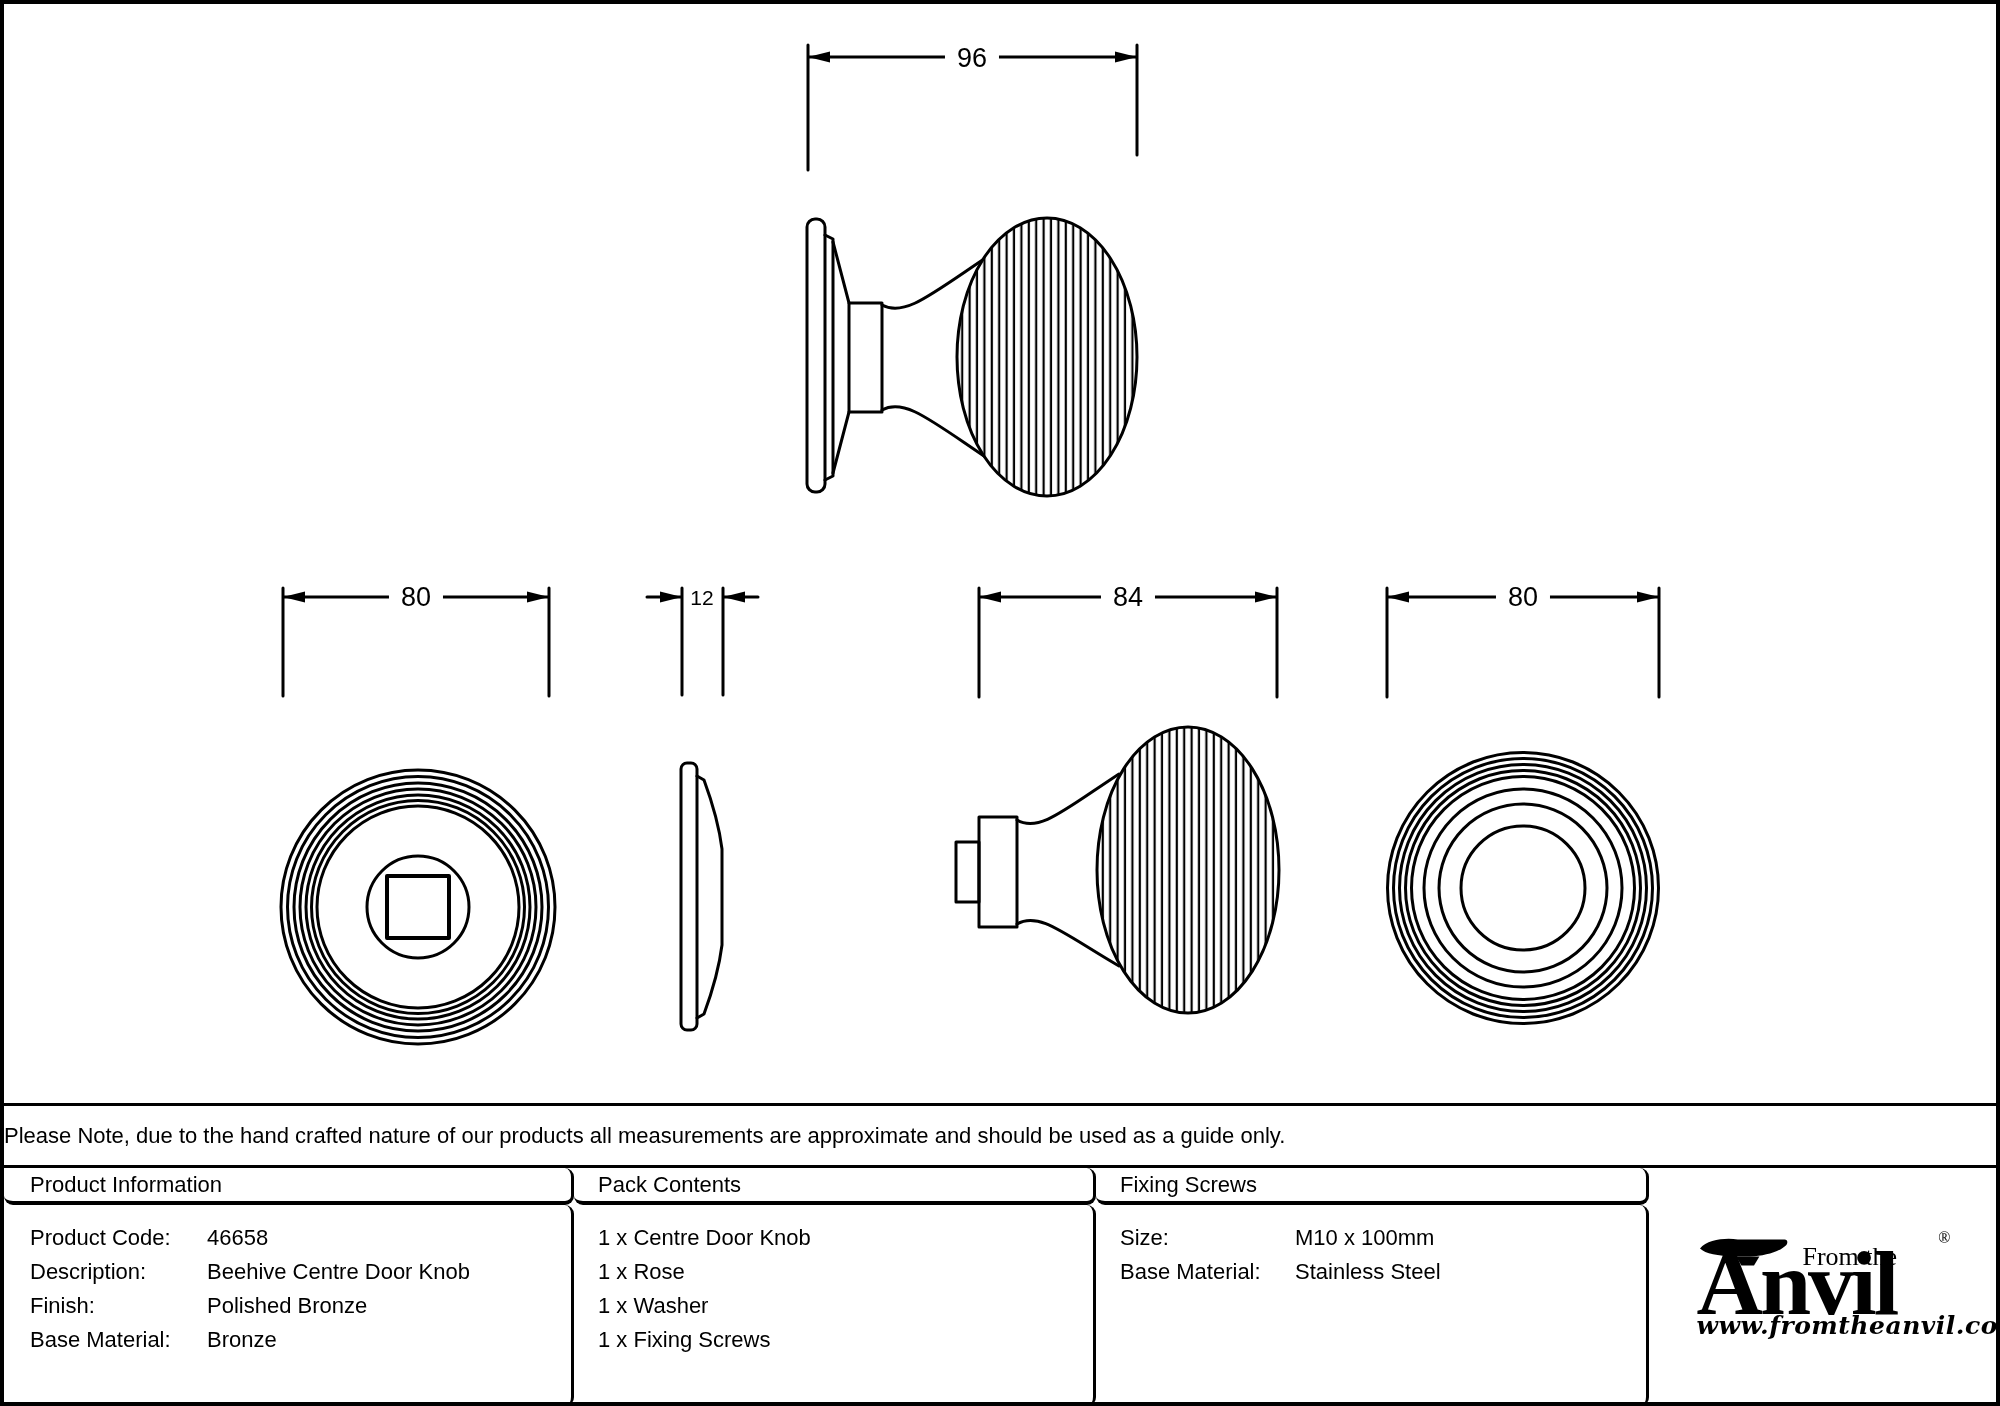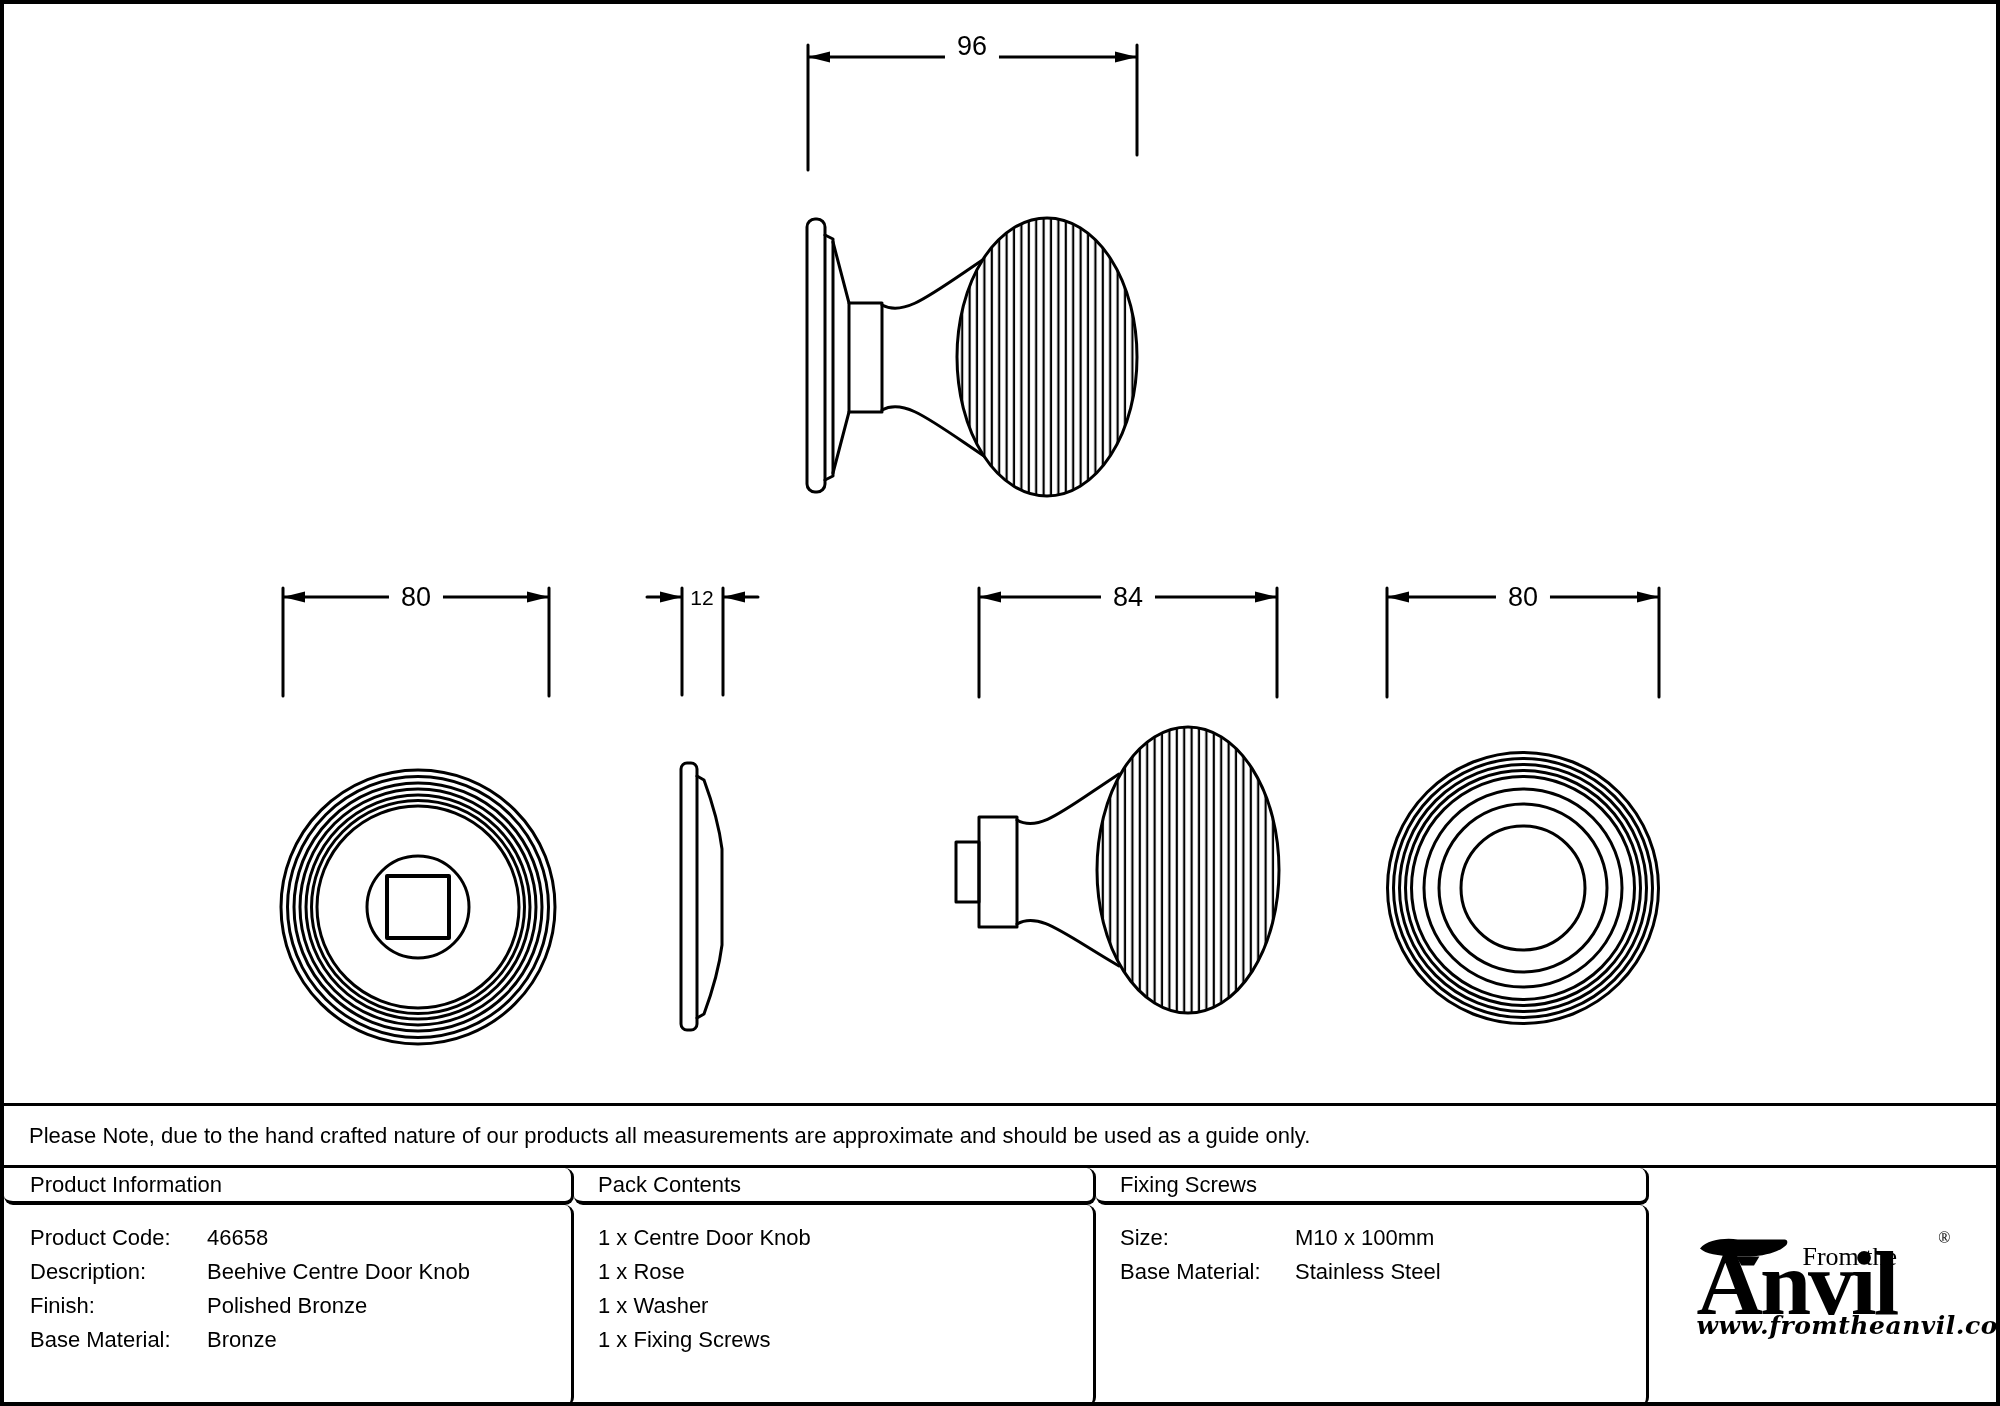--- a/index.html
+++ b/index.html
@@ -13,21 +13,21 @@
   .drawing-area svg{position:absolute;left:0;top:0;}
   .dim-label{
     position:absolute;transform:translate(-50%,-50%);
     background:#ffffff;padding:0 12px;font-size:27px;line-height:1;
     font-family:"Liberation Sans",sans-serif;white-space:nowrap;
   }
   .dim-label.small{font-size:21px;padding:0 4px;}
   
   .note-row{
     height:62px;border-top:3px solid #000;box-sizing:border-box;
-    display:flex;align-items:center;padding-left:25px;font-size:22px;
+    display:flex;align-items:center;font-size:22px;
   }
   
   .info-table{
     height:241px;border-top:3px solid #000;box-sizing:border-box;
     display:grid;grid-template-columns:570px 522px 553px 1fr;
     grid-template-rows:37px 1fr;
   }
   .cell{box-sizing:border-box;border-radius:9px;}
   .hdr{border-bottom:4px solid #000;display:flex;align-items:center;font-size:22px;}
   .c1{border-right:3px solid #000;padding-left:26px;}
@@ -128,21 +128,21 @@
         <polygon points="545,593 523,587.5 523,598.5"></polygon>
         <polygon points="678,593 656,587.5 656,598.5"></polygon>
         <polygon points="719,593 741,587.5 741,598.5"></polygon>
         <polygon points="975,593 997,587.5 997,598.5"></polygon>
         <polygon points="1273,593 1251,587.5 1251,598.5"></polygon>
         <polygon points="1383,593 1405,587.5 1405,598.5"></polygon>
         <polygon points="1655,593 1633,587.5 1633,598.5"></polygon>
       </g>
     </svg>
 
-    <span class="dim-label" style="left:968px;top:42px;">96</span>
+    <span class="dim-label" style="left:968px;top:54px;">96</span>
     <span class="dim-label" style="left:412px;top:593px;">80</span>
     <span class="dim-label small" style="left:698px;top:593px;">12</span>
     <span class="dim-label" style="left:1124px;top:593px;">84</span>
     <span class="dim-label" style="left:1519px;top:593px;">80</span>
   </div>
 
   <div class="note-row">
     <span>Please Note, due to the hand crafted nature of our products all measurements are approximate and should be used as a guide only.</span>
   </div>
 

